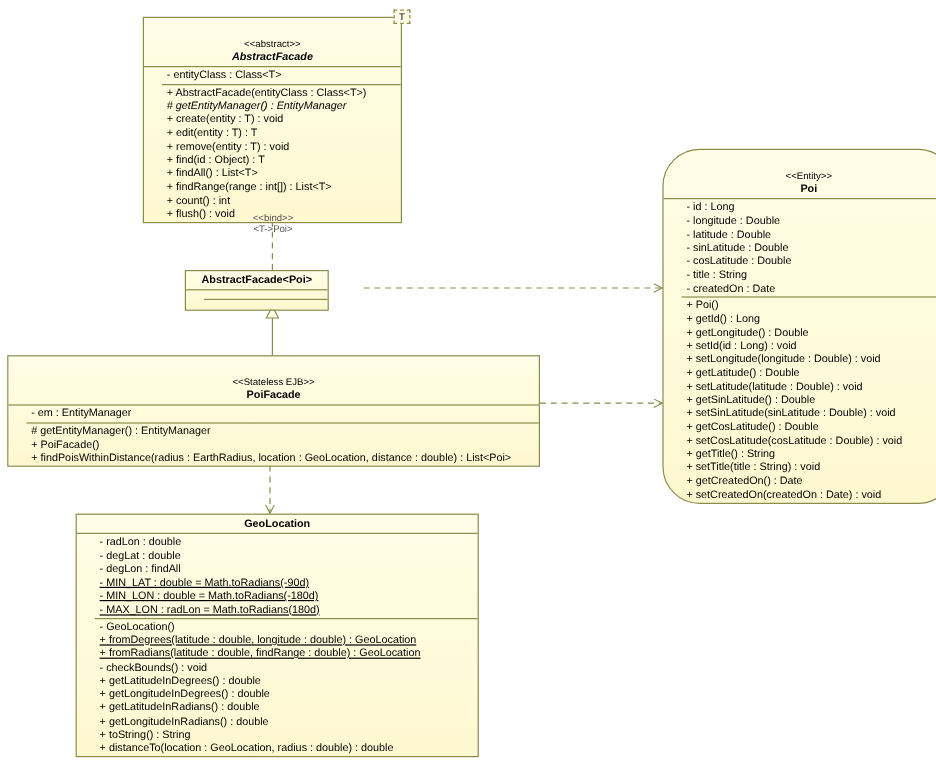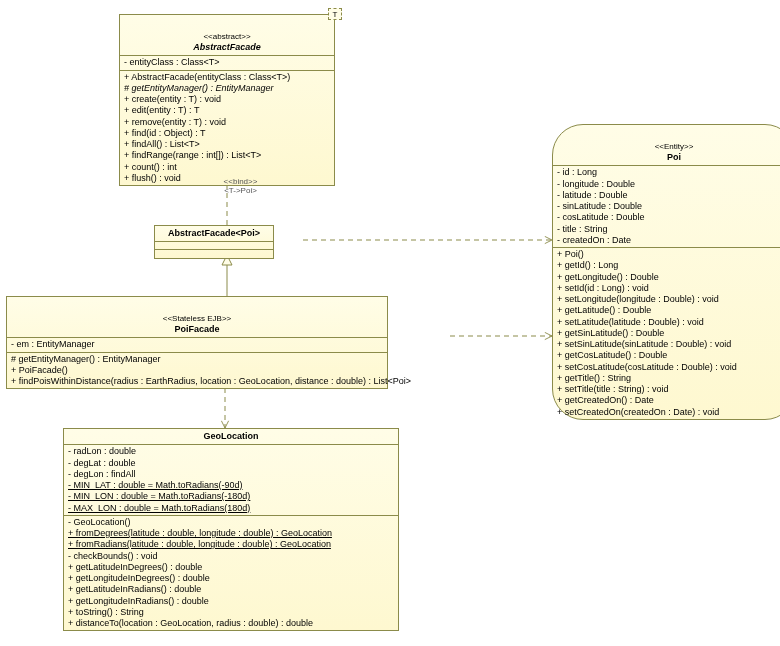--- a/index.html
+++ b/index.html
@@ -32,20 +32,21 @@
     padding: 2px 4px;
     border-bottom: 1px solid #8b8b4a;
     line-height: 1.25;
   }
   .class-head .stereo { font-size: 8px; margin-top: 15px; }
   .class-head .name { font-weight: bold; }
   .class-head .name.ital { font-style: italic; }
   .compartment {
     border-bottom: 1px solid #8b8b4a;
     padding: 1px 4px;
+    margin-left: 15px;
   }
   .compartment:last-child { border-bottom: none; }
   .member {
     white-space: pre;
     line-height: 1.25;
   }
   .member.under { text-decoration: underline; }
   .member.ital { font-style: italic; }
   .tag-T {
     position: absolute;
@@ -84,21 +85,21 @@
 
   <line x1="227" y1="296" x2="227" y2="256" stroke="#8b8b4a" stroke-width="1" marker-end="url(#gen)"></line>
 
   <line x1="303" y1="240" x2="552" y2="240" stroke="#8b8b4a" stroke-width="1" stroke-dasharray="5,4" marker-end="url(#arrow)"></line>
 
   <line x1="450" y1="336" x2="552" y2="336" stroke="#8b8b4a" stroke-width="1" stroke-dasharray="5,4" marker-end="url(#arrow)"></line>
 
   <line x1="225" y1="379" x2="225" y2="428" stroke="#8b8b4a" stroke-width="1" stroke-dasharray="5,4" marker-end="url(#arrow)"></line>
 </svg>
 
-<div class="edge-label" style="left:208px; top:178px; width:65px;">
+<div class="edge-label" style="left:195px; top:178px; width:65px;">
   <div>&lt;&lt;bind&gt;&gt;</div>
   <div>&lt;T-&gt;Poi&gt;</div>
 </div>
 
 <div class="class-box" style="left:119px; top:14px; width:216px;">
   <div class="tag-T">T</div>
   <div class="class-head">
     <div class="stereo">&lt;&lt;abstract&gt;&gt;</div>
     <div class="name ital">AbstractFacade</div>
   </div>
@@ -120,21 +121,21 @@
 </div>
 
 <div class="class-box" style="left:154px; top:225px; width:120px;">
   <div class="class-head" style="border-bottom:1px solid #8b8b4a;">
     <div class="name">AbstractFacade&lt;Poi&gt;</div>
   </div>
   <div class="compartment" style="height:8px;"></div>
   <div class="compartment" style="height:8px; border-bottom:none;"></div>
 </div>
 
-<div class="class-box" style="left:6px; top:296px; width:382px;">
+<div class="class-box" style="left:6px; top:296px; width:444px;">
   <div class="class-head">
     <div class="stereo">&lt;&lt;Stateless EJB&gt;&gt;</div>
     <div class="name">PoiFacade</div>
   </div>
   <div class="compartment">
     <div class="member">- em : EntityManager</div>
   </div>
   <div class="compartment">
     <div class="member"># getEntityManager() : EntityManager</div>
     <div class="member">+ PoiFacade()</div>
@@ -145,26 +146,26 @@
 <div class="class-box" style="left:63px; top:428px; width:336px;">
   <div class="class-head">
     <div class="name">GeoLocation</div>
   </div>
   <div class="compartment" id="geo-attrs">
       <div class="member">- radLon : double</div>
       <div class="member">- degLat : double</div>
       <div class="member">- degLon : findAll</div>
       <div class="member under">- MIN_LAT : double = Math.toRadians(-90d)</div>
       <div class="member under">- MIN_LON : double = Math.toRadians(-180d)</div>
-      <div class="member under">- MAX_LON : double = Math.toRadians(180d)</div>
+      <div class="member under">- MAX_LON : radLon = Math.toRadians(180d)</div>
     </div>
   <div class="compartment" id="geo-ops">
       <div class="member">- GeoLocation()</div>
       <div class="member under">+ fromDegrees(latitude : double, longitude : double) : GeoLocation</div>
-      <div class="member under">+ fromRadians(latitude : double, longitude : double) : GeoLocation</div>
+      <div class="member under">+ fromRadians(latitude : double, findRange : double) : GeoLocation</div>
       <div class="member">- checkBounds() : void</div>
       <div class="member">+ getLatitudeInDegrees() : double</div>
       <div class="member">+ getLongitudeInDegrees() : double</div>
       <div class="member">+ getLatitudeInRadians() : double</div>
       <div class="member">+ getLongitudeInRadians() : double</div>
       <div class="member">+ toString() : String</div>
       <div class="member">+ distanceTo(location : GeoLocation, radius : double) : double</div>
     </div>
 </div>
 

